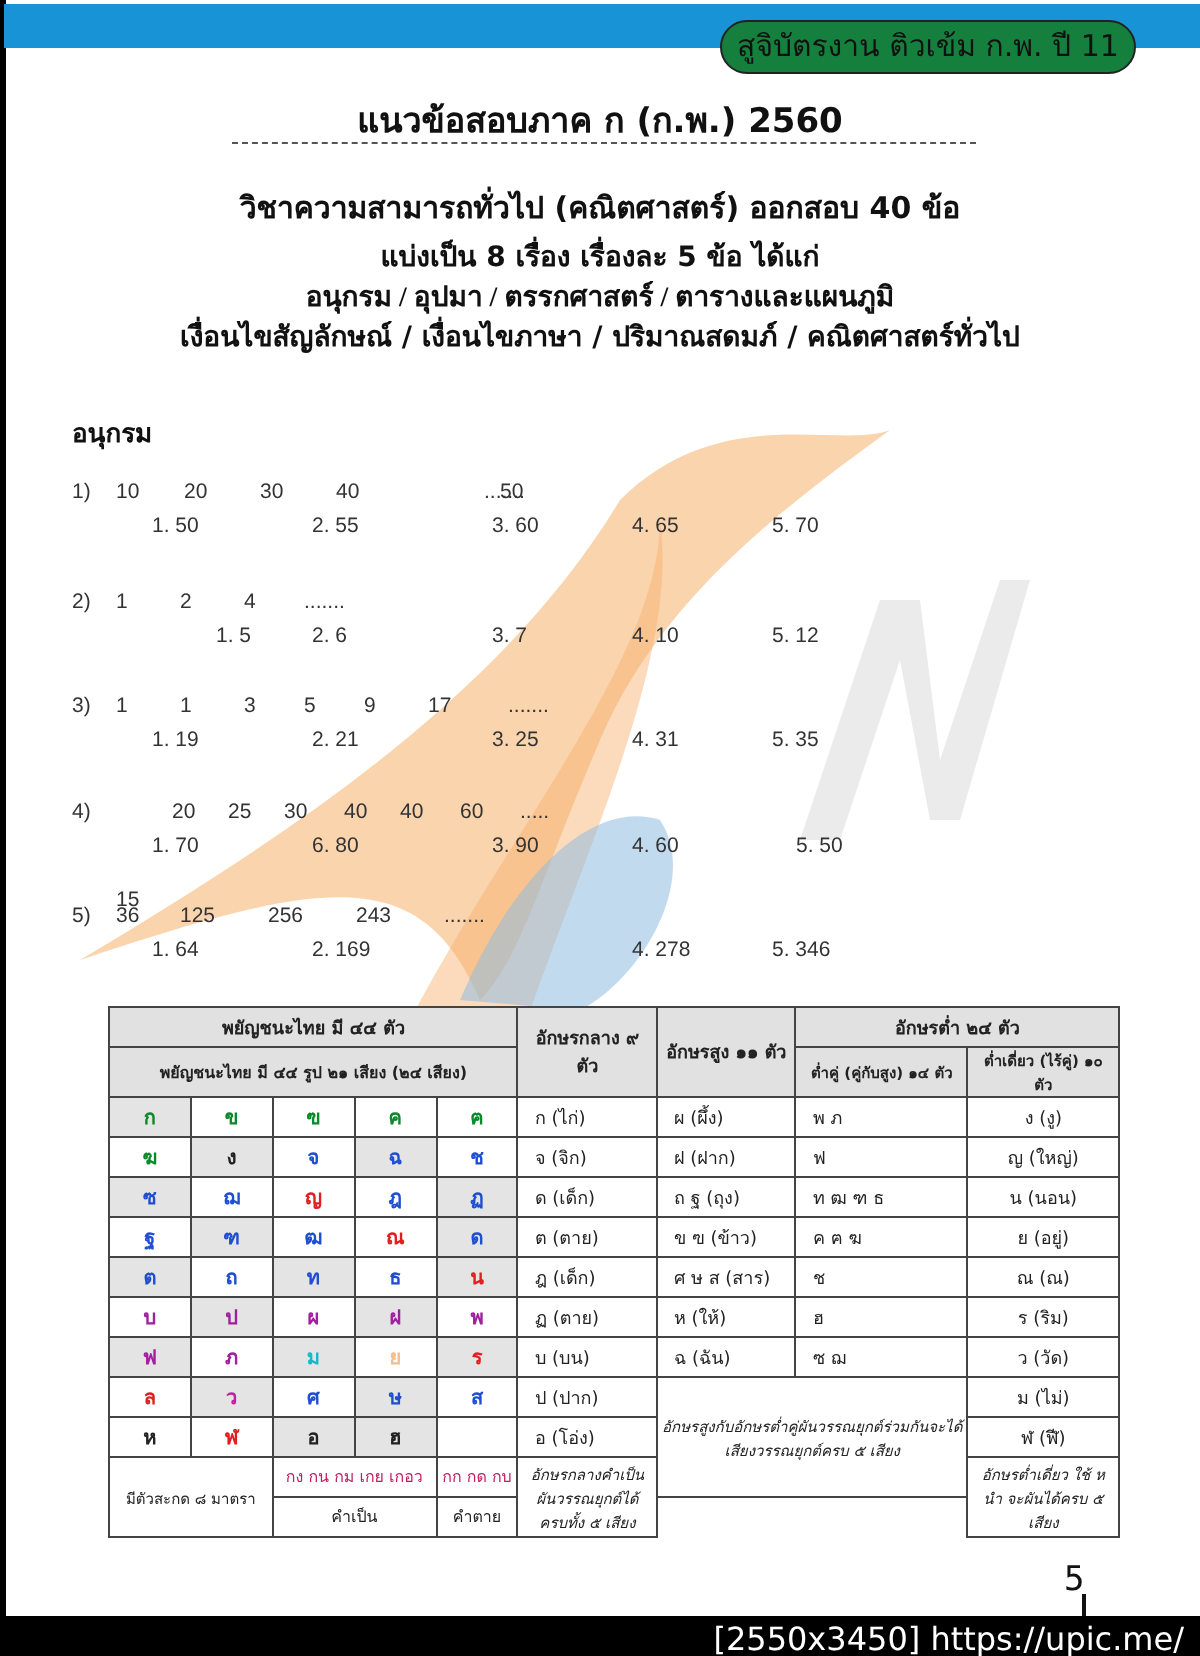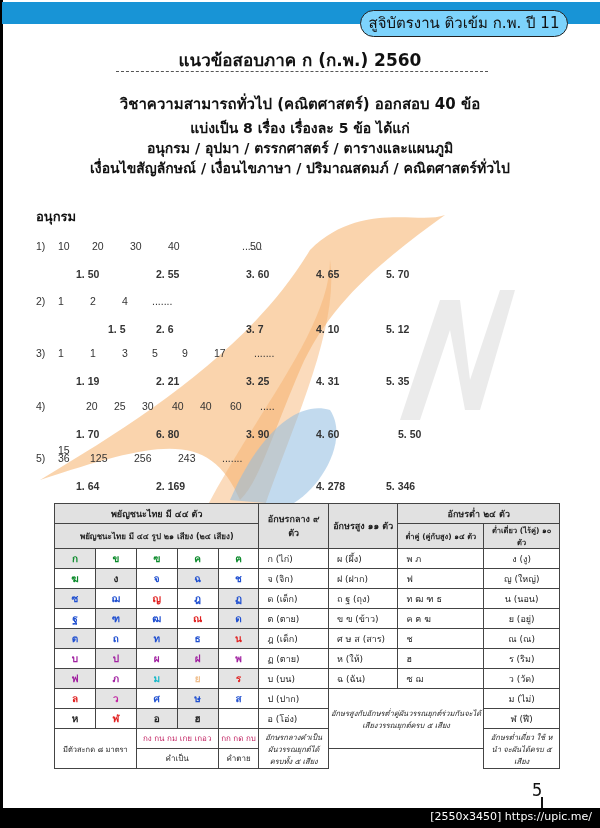--- a/index.html
+++ b/index.html
@@ -1,44 +1,44 @@
 <!DOCTYPE html>
 <html><head>
 <meta charset="utf-8">
 <style>
   * { box-sizing: border-box; margin: 0; padding: 0; }
   html, body { width: 600px; height: 828px; overflow: hidden; background: #ffffff; }
   body { position: relative; font-family: "DejaVu Sans", sans-serif; color: #222; }
   .leftbar { position: absolute; left: 0; top: 0; width: 3px; height: 828px; background: #000; }
   .topband { position: absolute; left: 2px; top: 2px; width: 598px; height: 22px; background: #1894d6; }
-  .header-pill { position: absolute; left: 360px; top: 10px; width: 208px; height: 27px; background: #7dd3fc; border: 1.5px solid #222; border-radius: 14px; text-align: center; font-size: 15px; line-height: 25px; color: #111; font-family: "DejaVu Sans", sans-serif; }
+  .header-pill { position: absolute; left: 360px; top: 10px; width: 208px; height: 27px; background: #15803d; border: 1.5px solid #222; border-radius: 14px; text-align: center; font-size: 15px; line-height: 25px; color: #111; font-family: "DejaVu Sans", sans-serif; }
   .title { position: absolute; left: 0; width: 600px; top: 46px; text-align: center; font-size: 17px; font-weight: bold; color: #111; }
   .dash { position: absolute; left: 116px; top: 71px; width: 372px; height: 1px; border-top: 1px dashed #555; }
   .sub { position: absolute; left: 0; width: 600px; text-align: center; font-size: 14px; color: #111; font-weight: bold; }
   .sub.s1 { top: 92px; font-size: 15px; }
   .sub.s2 { top: 117px; }
-  .sub.s3 { top: 137px; }
+  .sub.s3 { top: 137px; font-family: Liberation Serif, serif; }
   .sub.s4 { top: 157px; }
   .section { position: absolute; left: 36px; top: 206px; font-size: 13px; font-weight: bold; color: #111; }
   .wm { position: absolute; left: 0; top: 0; width: 600px; height: 828px; pointer-events: none; }
   .q { position: absolute; left: 36px; font-size: 10.5px; color: #333; font-family: "Liberation Sans", sans-serif; }
   .q .n { position: absolute; left: 0; }
   .q .term { position: absolute; top: 0; }
-  .q .ch { position: absolute; top: 28px; font-weight: bold; }
+  .q .ch { position: absolute; top: 17px; }
   table.thai { position: absolute; left: 54px; top: 503px; width: 506px; height: 262px; border-collapse: collapse; font-size: 9px; color: #222; }
   table.thai td { border: 1px solid #444; text-align: center; padding: 0 2px; height: 20px; }
   .hd { background: #e1e1e1; font-weight: bold; }
   .g { background: #e4e4e4; }
   .cons { font-weight: bold; font-size: 10px; }
   .it { font-style: italic; font-size: 7.5px; }
   .lft { text-align: left !important; padding-left: 8px !important; }
   .pagenum { position: absolute; left: 532px; top: 780px; font-size: 17px; font-family: "DejaVu Sans Mono", monospace; color: #111; }
   .pagetick { position: absolute; left: 541px; top: 797px; width: 2px; height: 12px; background: #111; }
   .footer { position: absolute; left: 0; top: 808px; width: 600px; height: 20px; background: #000; }
-  .footer span { position: absolute; right: 8px; top: 2px; color: #fff; font-size: 11px; font-family: "DejaVu Sans", sans-serif; }
+  .footer span { position: absolute; right: 8px; top: 2px; color: #fff; font-size: 16px; font-family: "DejaVu Sans", sans-serif; }
 </style>
 </head>
 <body>
 
 <div class="leftbar"></div>
 <div class="topband"></div>
 <div class="header-pill">สูจิบัตรงาน ติวเข้ม ก.พ. ปี 11</div>
 
 <svg class="wm" viewBox="0 0 600 828">
   <path d="M40 480 C140 420 250 350 310 250 C360 200 420 225 445 215 C390 255 330 300 300 370 C270 440 260 480 240 500 C210 430 160 440 40 480 Z" fill="#f6b06a" opacity="0.55"></path>

